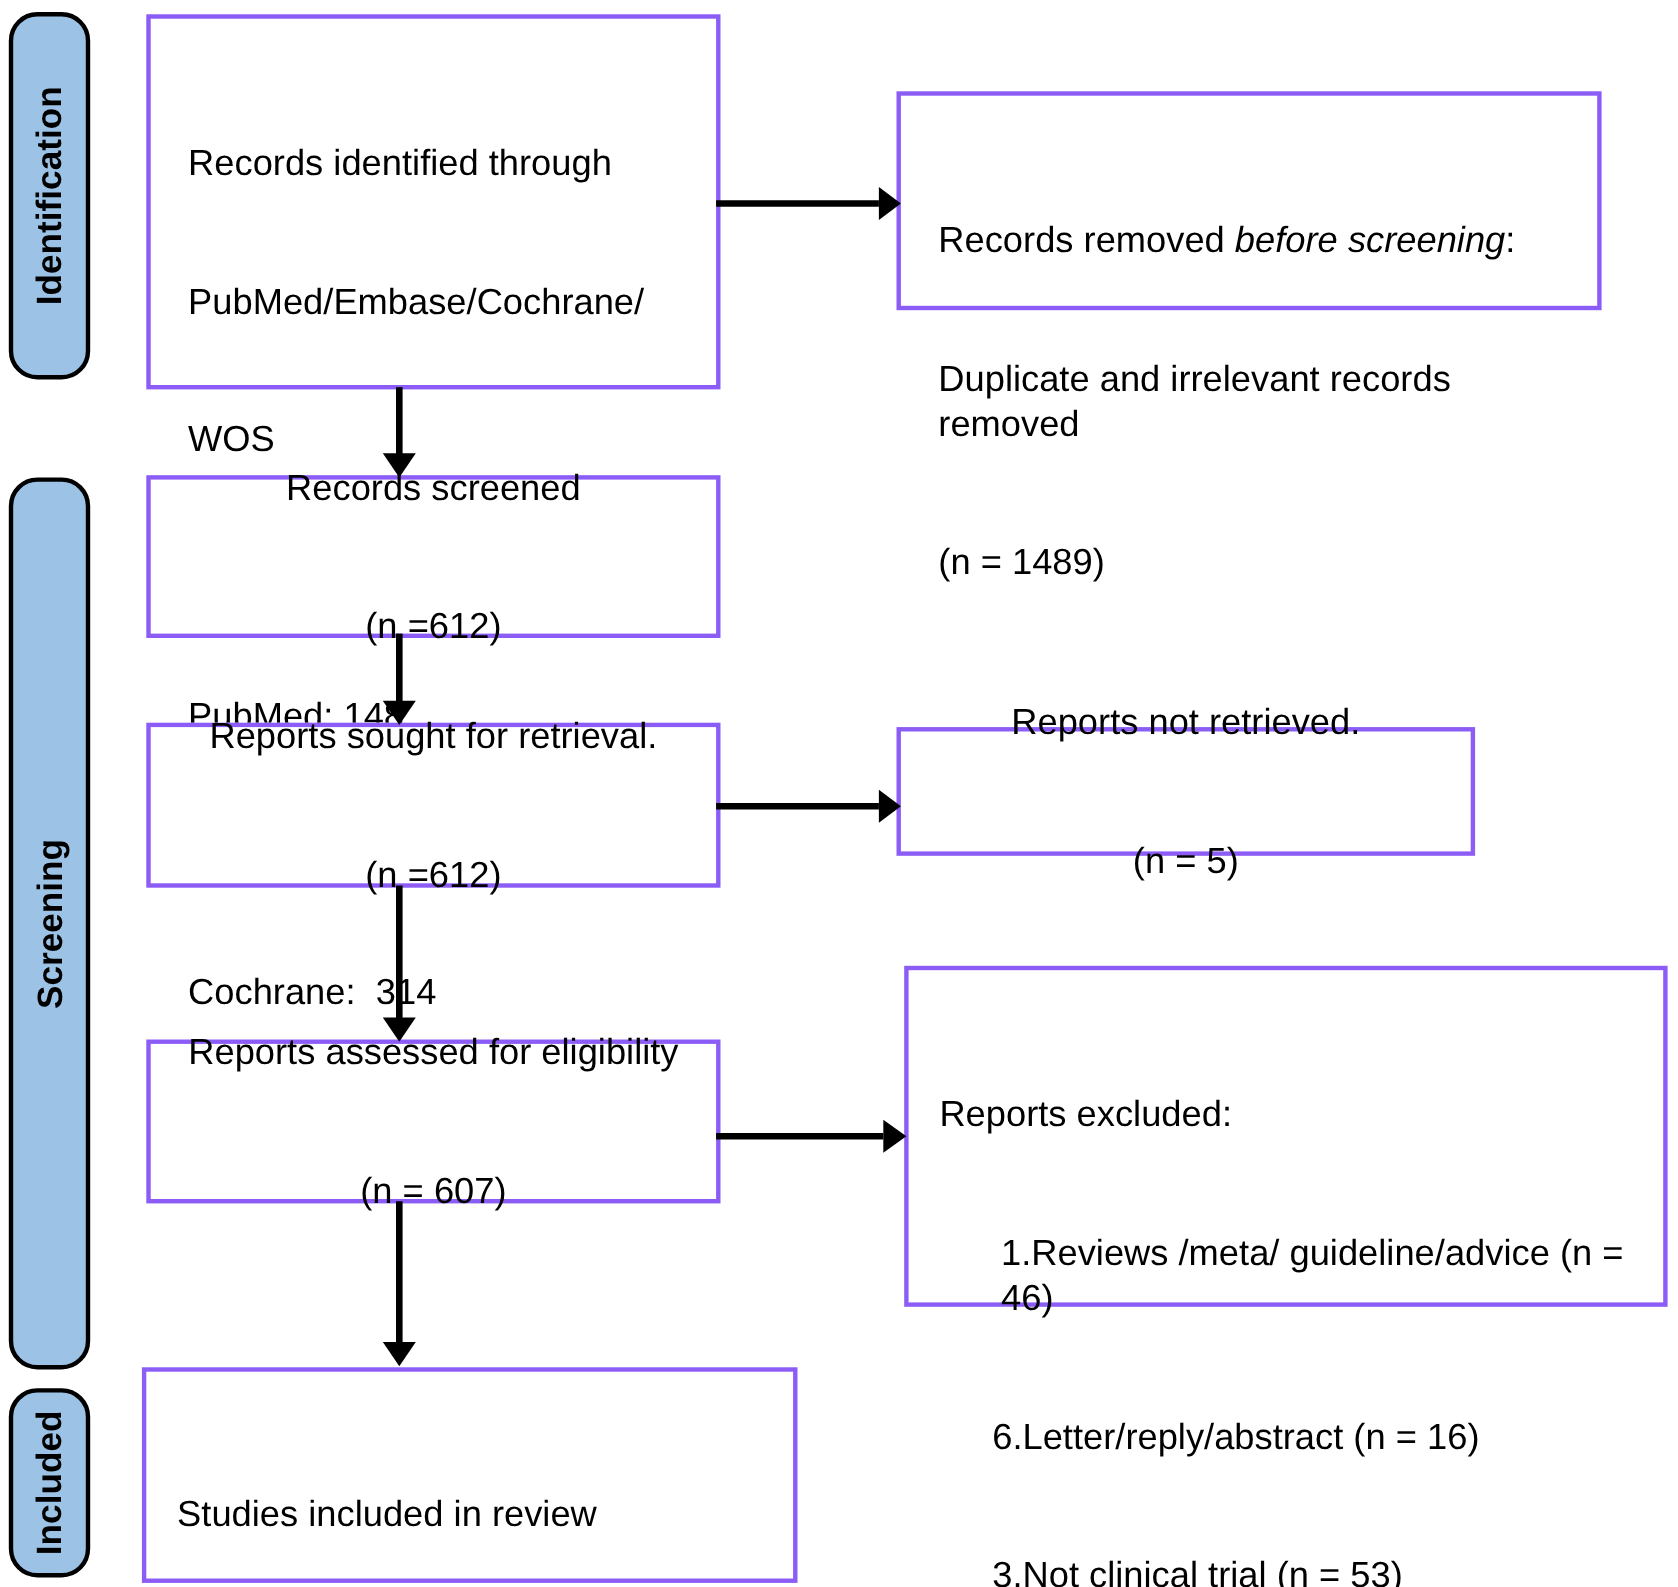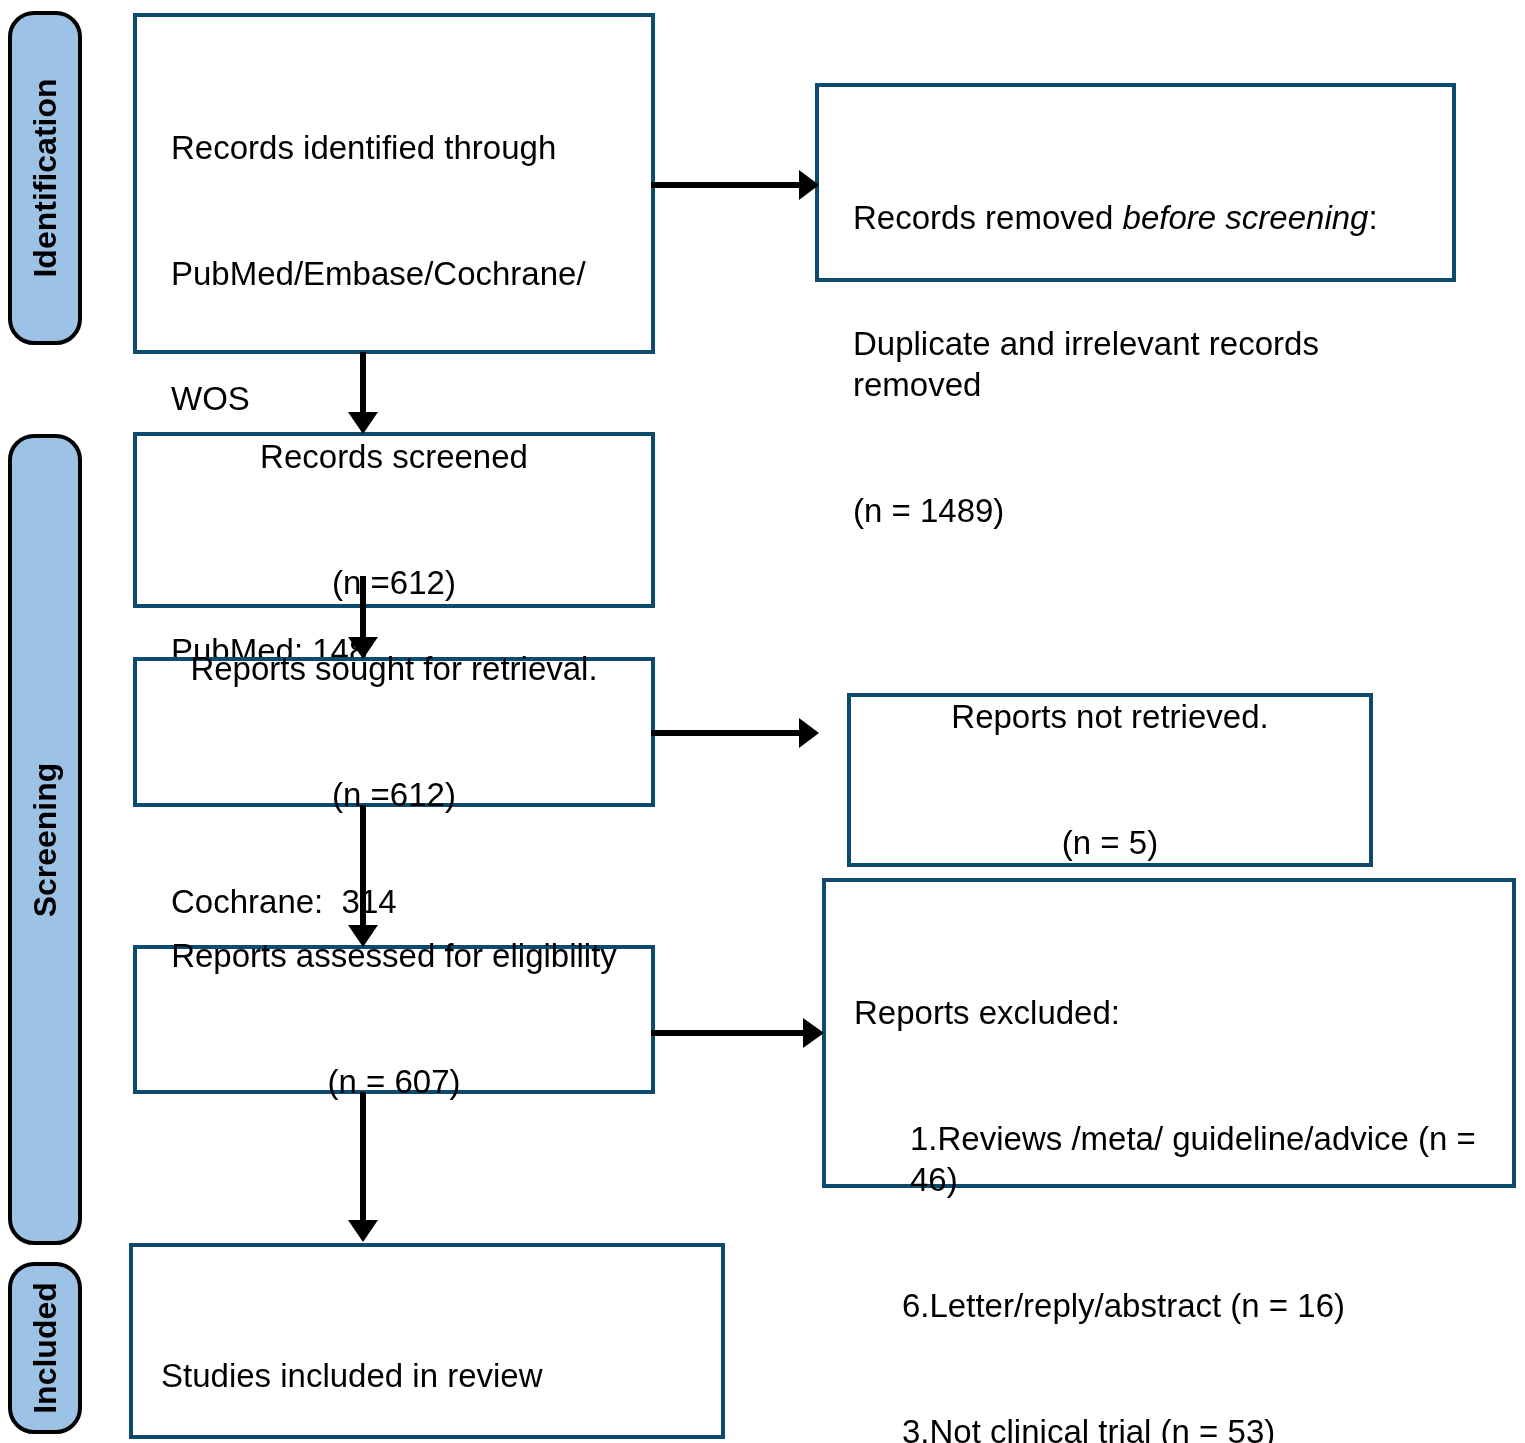--- a/index.html
+++ b/index.html
@@ -36,21 +36,21 @@
     font-weight: bold;
     font-size: 32px;
     letter-spacing: 0px;
     line-height: 1;
     color: #000000;
   }
   
   .flow-box {
     position: absolute;
     background: #ffffff;
-    border: 4px solid #0c4a6e;
+    border: 4px solid #8b5cf6;
     box-sizing: border-box;
   }
   .flow-box .box-text {
     font-size: 33px;
     line-height: 1.27;
     color: #000000;
     white-space: pre-wrap;
   }
   .box-text.left {
     position: absolute;
@@ -109,35 +109,35 @@
   </div>
 
   <div class="flow-box" style="left:815px; top:83px; width:641px; height:199px;">
     <div class="box-text left" style="top:26px; transform:none;">
       <span class="excl-line"><span>Records removed </span><span class="ital">before screening</span><span>:</span></span>
       <span class="excl-line">Duplicate and irrelevant records removed</span>
       <span class="excl-line">(n = 1489)</span>
     </div>
   </div>
 
-  <div class="flow-box" style="left:133px; top:432px; width:522px; height:176px;">
+  <div class="flow-box" style="left:133px; top:432px; width:522px; height:148px;">
     <div class="box-text center">
       <span class="excl-line">Records screened</span>
       <span class="excl-line">(n =612)</span>
     </div>
   </div>
 
   <div class="flow-box" style="left:133px; top:657px; width:522px; height:150px;text-decoration:underline;">
     <div class="box-text center">
       <span class="excl-line">Reports sought for retrieval.</span>
       <span class="excl-line">(n =612)</span>
     </div>
   </div>
 
-  <div class="flow-box" style="left:847px; top:661px; width:526px; height:174px;margin-top:32px;">
+  <div class="flow-box" style="left:815px; top:661px; width:526px; height:117px;">
     <div class="box-text center">
       <span class="excl-line">Reports not retrieved.</span>
       <span class="excl-line">(n = 5)</span>
     </div>
   </div>
 
   <div class="flow-box" style="left:133px; top:945px; width:522px; height:149px;">
     <div class="box-text center">
       <span class="excl-line">Reports assessed for eligibility</span>
       <span class="excl-line">(n = 607)</span>

